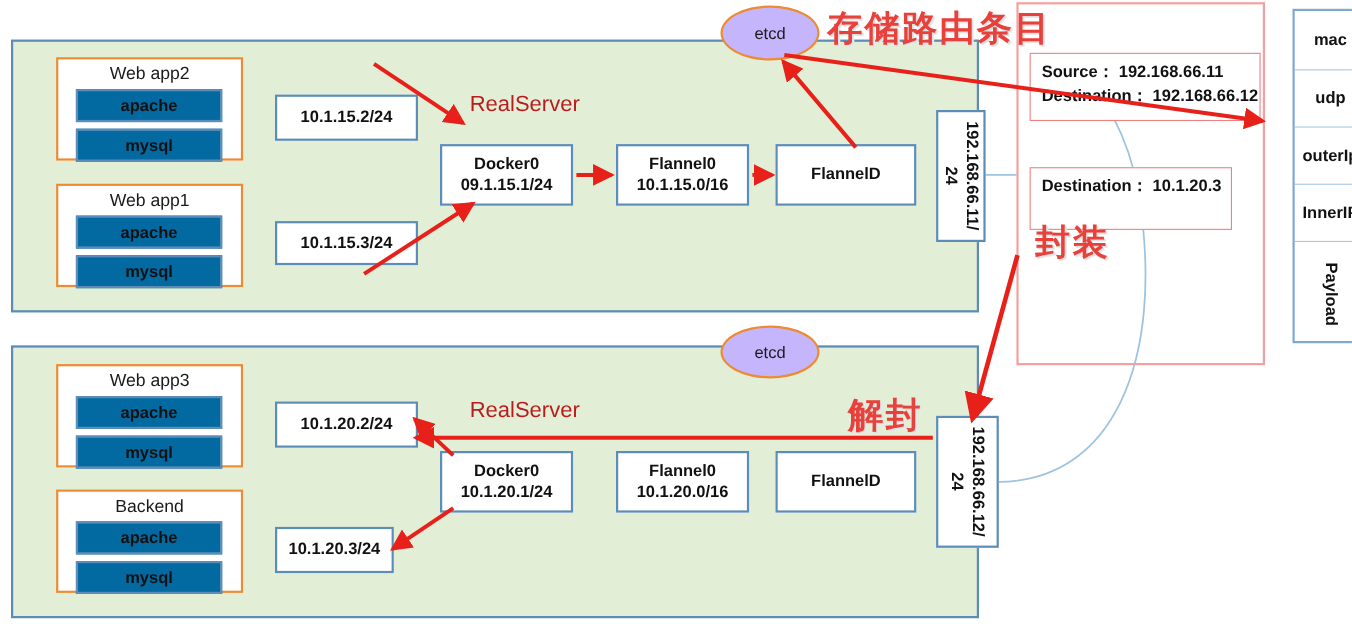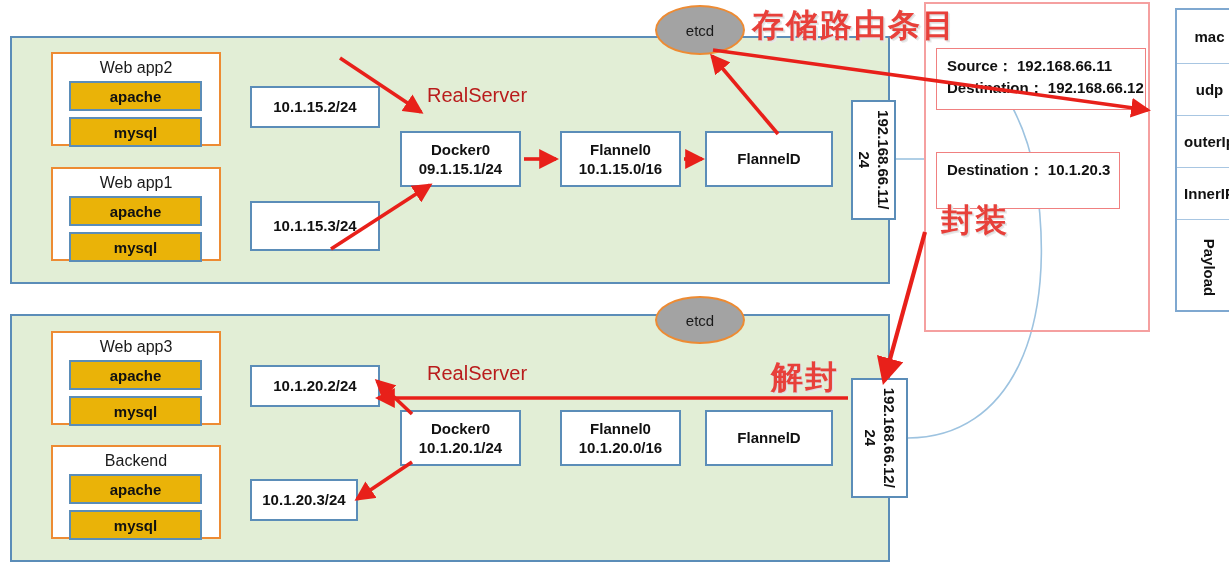--- a/index.html
+++ b/index.html
@@ -13,38 +13,38 @@
 
   .node{position:absolute;box-sizing:border-box;z-index:10;}
 
   .server{background:#e2eed6;border:2px solid #5b8db8;}
   .server-title{position:absolute;color:#b91c1c;font-size:20px;white-space:nowrap;margin-top:34px;}
 
   .appbox{background:#ffffff;border:2px solid #ed8b33;}
   .appbox-title{position:absolute;left:0;right:0;top:5px;text-align:center;
                 font-size:16px;color:#1a1a1a;}
 
-  .svcbox{background:#eab308;border:2px solid #5b8db8;display:flex;
+  .svcbox{background:#0369a1;border:2px solid #5b8db8;display:flex;
           align-items:center;justify-content:center;font-size:15px;
           font-weight:bold;color:#111;}
 
   .ipbox{background:#ffffff;border:2px solid #5b8db8;display:flex;
          align-items:center;justify-content:center;font-size:15px;
          font-weight:bold;color:#111;text-align:center;line-height:1.25;}
 
   .bridgebox{background:#ffffff;border:2px solid #5b8db8;display:flex;
              flex-direction:column;align-items:center;justify-content:center;
              font-size:15px;font-weight:bold;color:#111;line-height:1.3;}
 
   .vertbox{background:#ffffff;border:2px solid #5b8db8;
            display:flex;align-items:center;justify-content:center;}
   .vertbox .vtext{transform:rotate(90deg);white-space:nowrap;text-align:center;
                   font-size:15px;font-weight:bold;color:#111;line-height:1.25;}
 
-  .etcd{background:#a3a3a3;border:2px solid #ed8b33;border-radius:50%;
+  .etcd{background:#c4b5fd;border:2px solid #ed8b33;border-radius:50%;
         display:flex;align-items:center;justify-content:center;
         font-size:15px;color:#1a1a1a;z-index:30;}
 
   .cn-label{position:absolute;z-index:45;color:#e8403a;font-weight:bold;
             font-size:32px;white-space:nowrap;letter-spacing:2px;
             font-family:"DejaVu Sans","Liberation Sans",sans-serif;
             text-shadow:1px 1px 0 #dcdcdc,2px 2px 0 #e9e9e9;}
 
   .redframe{position:absolute;border:2px solid #f5a0a0;background:transparent;z-index:5;}
   .redbox{position:absolute;border:1.5px solid #f08080;background:#ffffff;z-index:20;
@@ -103,21 +103,21 @@
   <div class="node svcbox" style="left:69px;top:81px;width:133px;height:30px;">apache</div>
   <div class="node svcbox" style="left:69px;top:117px;width:133px;height:30px;">mysql</div>
 
   <div class="node appbox" style="left:51px;top:167px;width:170px;height:94px;">
     <div class="appbox-title">Web app1</div>
   </div>
   <div class="node svcbox" style="left:69px;top:196px;width:133px;height:30px;">apache</div>
   <div class="node svcbox" style="left:69px;top:232px;width:133px;height:30px;">mysql</div>
 
   <div class="node ipbox" style="left:250px;top:86px;width:130px;height:42px;">10.1.15.2/24</div>
-  <div class="node ipbox" style="left:250px;top:201px;width:130px;height:50px;">10.1.15.3/24</div>
+  <div class="node ipbox" style="left:250px;top:201px;width:130px;height:40px;">10.1.15.3/24</div>
 
   <div class="node bridgebox" style="left:400px;top:131px;width:121px;height:56px;">
     <div>Docker0</div>
     <div>09.1.15.1/24</div>
   </div>
 
   <div class="node bridgebox" style="left:560px;top:131px;width:121px;height:56px;">
     <div>Flannel0</div>
     <div>10.1.15.0/16</div>
   </div>

